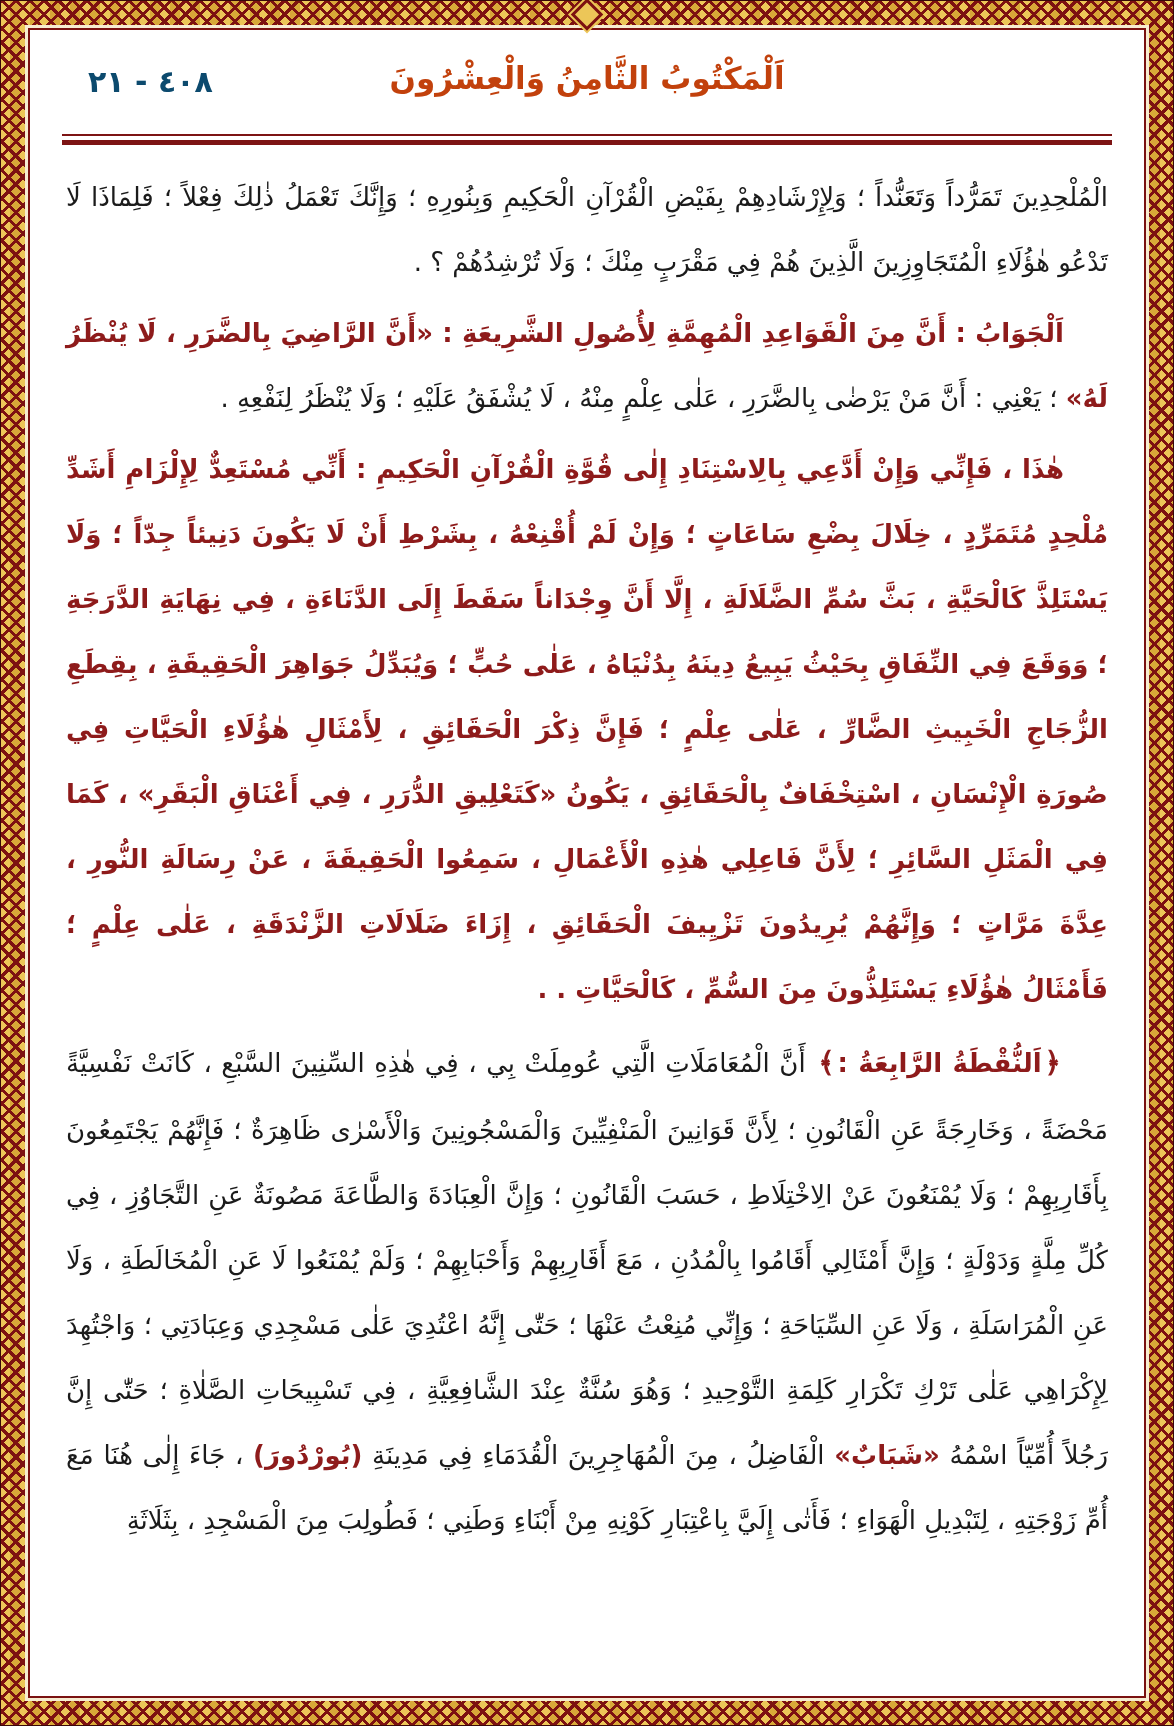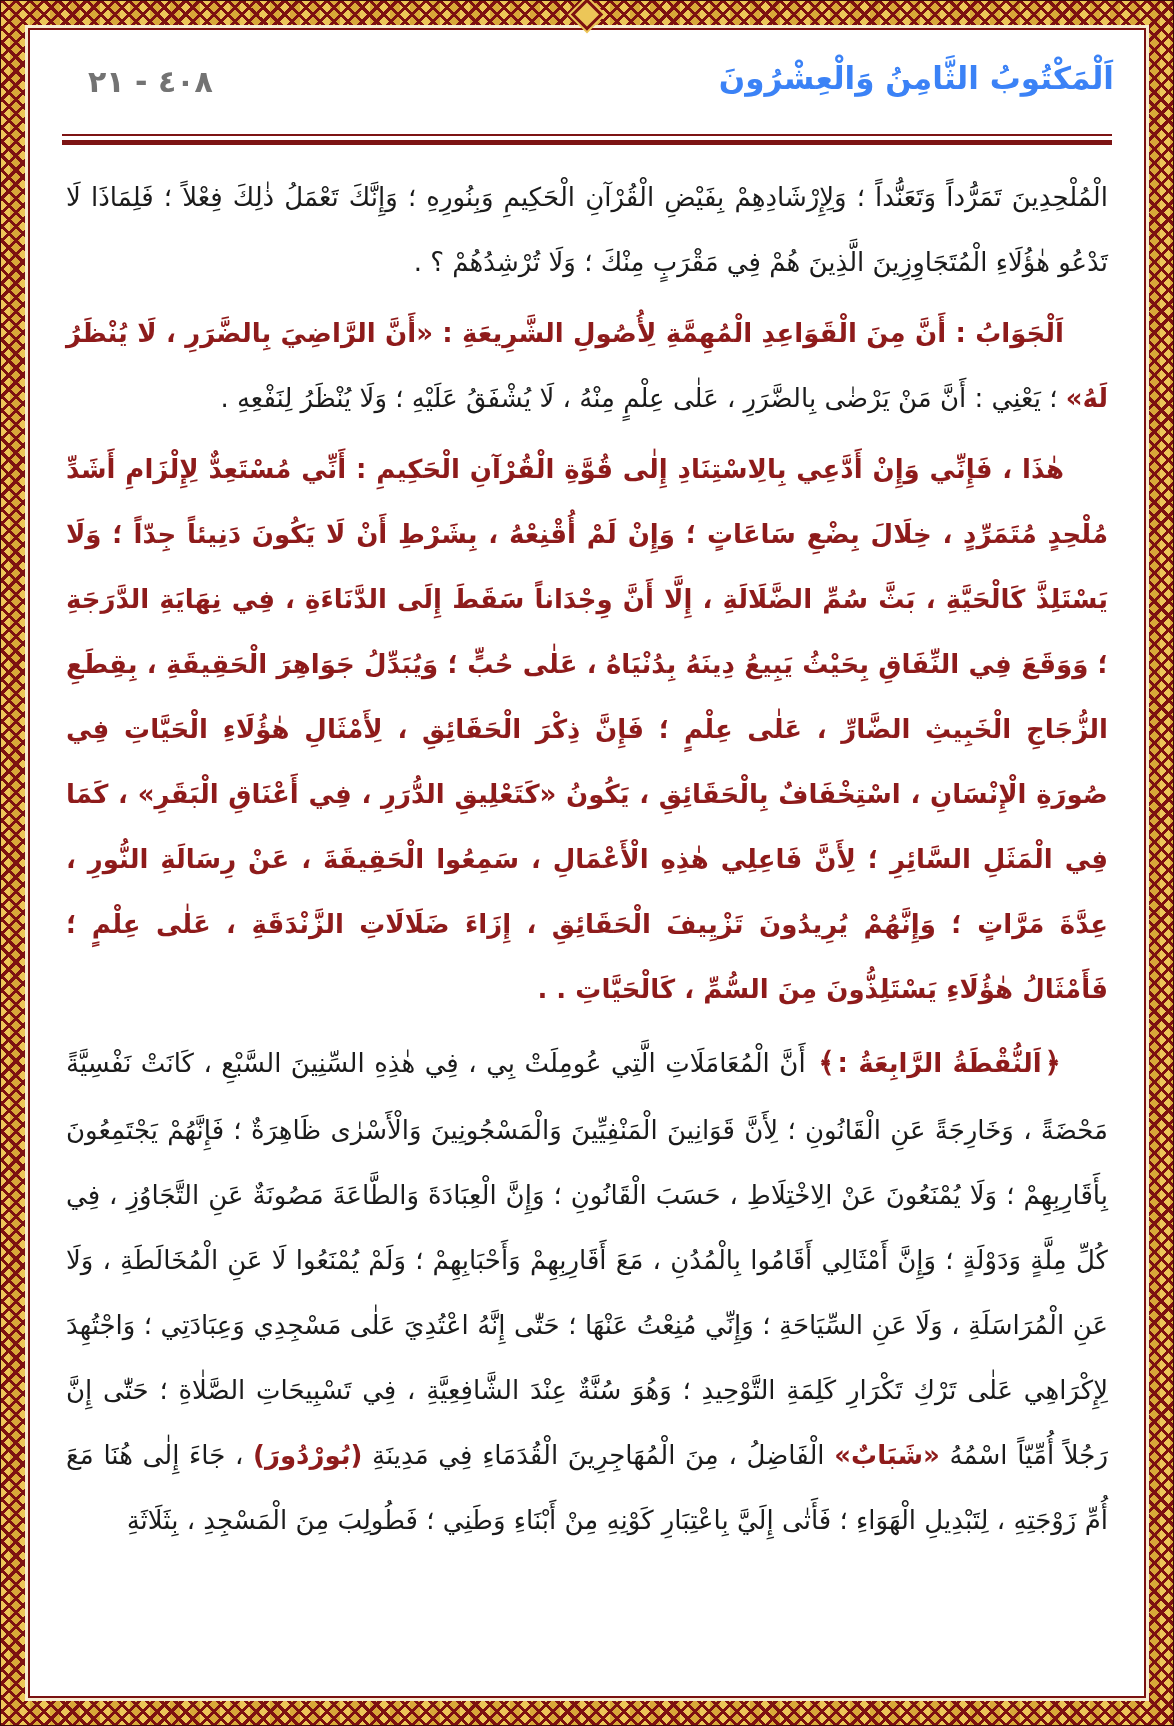--- a/index.html
+++ b/index.html
@@ -27,25 +27,25 @@
     width:17px;height:17px;background:#ecc658;border:3px solid #7d1111;
     box-shadow:0 0 0 2px #ecc658;z-index:3;
   }
   .content{
     position:absolute;inset:16px 30px 18px 30px;
     direction:rtl;
   }
   .header{position:relative;height:70px;margin-top:10px;}
   .page-num{
     position:absolute;left:28px;top:8px;
-    color:#737373;font-size:30px;font-weight:bold;letter-spacing:2px;
+    color:#0c4a6e;font-size:30px;font-weight:bold;letter-spacing:2px;
   }
   .title{
-    position:absolute;right:0;left:0;top:4px;
-    color:#3b82f6;font-size:31px;font-weight:bold;
+    position:absolute;right:0;left:0;top:4px;text-align:center;
+    color:#c2410c;font-size:31px;font-weight:bold;
   }
   .rule{
     height:4px;margin:8px 2px 20px 2px;
     border-top:2px solid #7d1414;
     border-bottom:5px solid #7d1414;
   }
   .body-text{
     font-size:26px;line-height:2.5;color:#1b1b1b;
     text-align:justify;padding:0 6px;
   }

